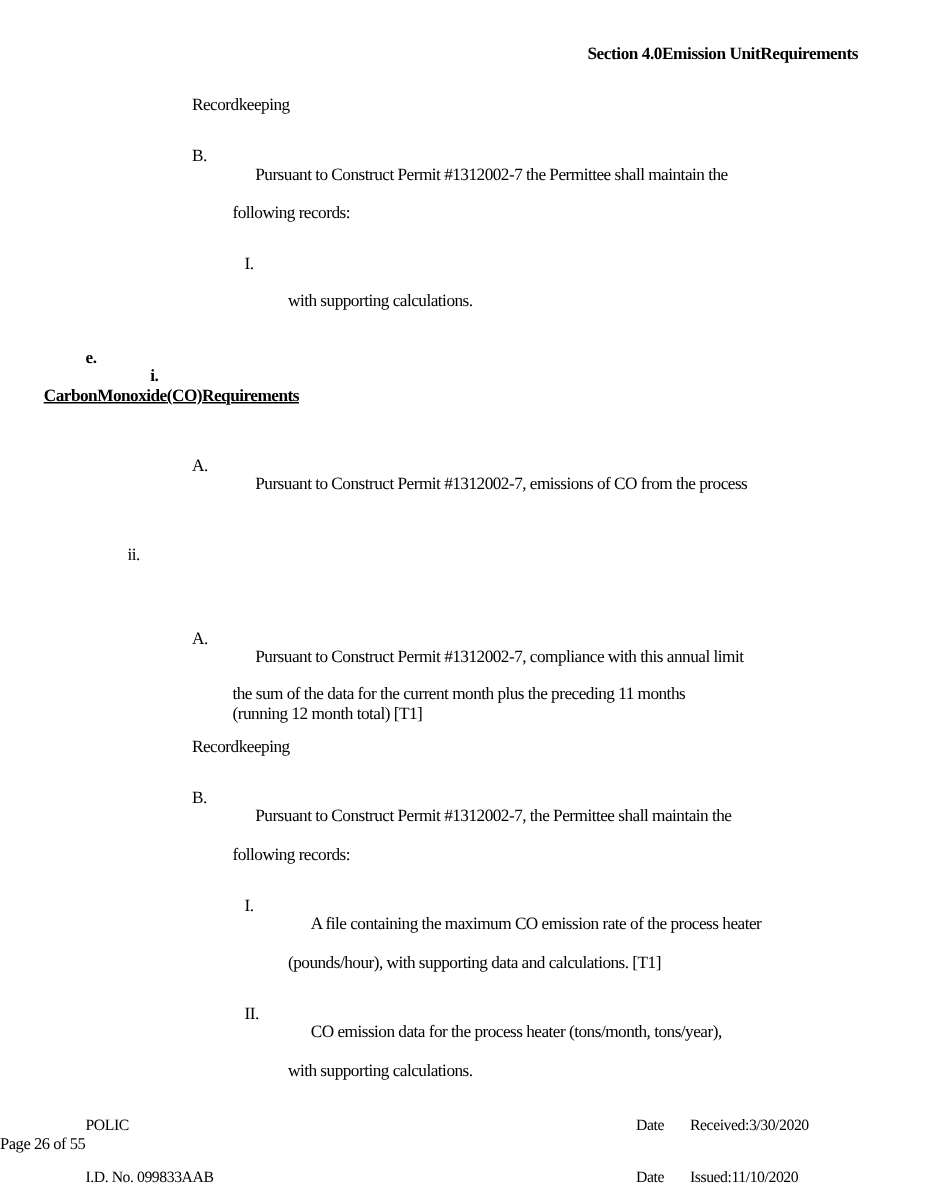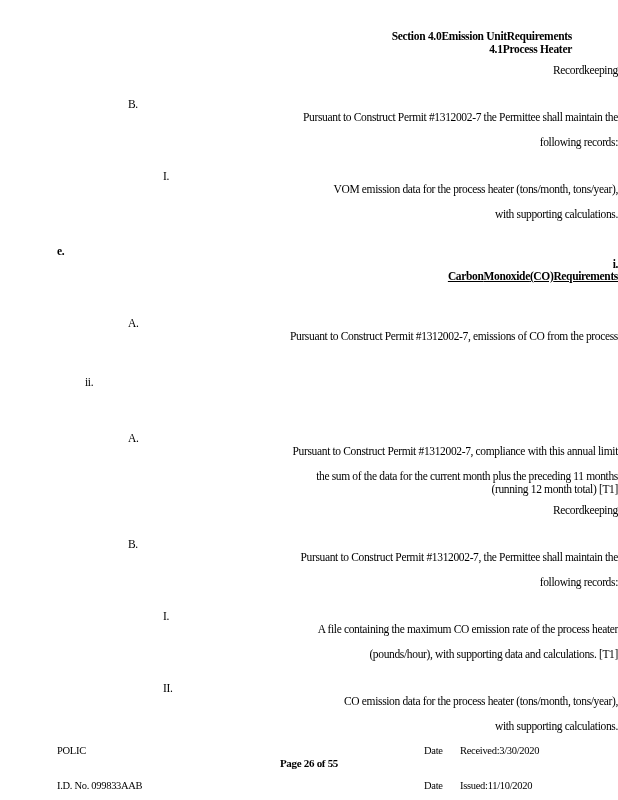--- a/index.html
+++ b/index.html
@@ -44,21 +44,20 @@
     top: 64px;
     left: 0;
     width: 618px;
     font-size: 11.5px;
     line-height: 12.6px;
   }
   .row {
     position: relative;
     white-space: pre;
     letter-spacing: -0.35px;
-    text-align: right;
   }
 
   
   .i-lbl-e  { position:absolute; left:57px; }
   .i-lbl-ii { position:absolute; left:85px; }
   .i-lbl-A  { position:absolute; left:128px; }
   .i-lbl-B  { position:absolute; left:128px; }
   .i-lbl-I  { position:absolute; left:163px; }
   .i-lbl-II { position:absolute; left:163px; }
 
@@ -97,55 +96,50 @@
     left: 424px;
     top: 0;
     white-space: pre;
   }
   .footer-right .lbl { display:inline-block; width:36px; }
   .page-num {
     position: absolute;
     top: 36px;
     left: 0;
     width: 618px;
-    text-align: center;
+    text-align: left;
     font-size: 11px;
     letter-spacing: -0.3px;
-    font-weight: bold;
   }
 </style>
 </head>
 <body>
 
 <div class="page">
 
   <div class="doc-header">
     <div class="line1">
       <span>Section 4.0</span><span>Emission Unit</span><span>Requirements</span>
     </div>
-    <div class="line2">
-      <span>4.1</span><span>Process Heater</span>
-    </div>
   </div>
 
   <div class="body-area">
 
     <div class="row t-recordkeeping">Recordkeeping</div>
     <div class="gap-md"></div>
 
     <div class="row">
       <span class="i-lbl-B">B.</span>
       <span class="t-128">Pursuant to Construct Permit #1312002-7 the Permittee shall maintain the</span>
     </div>
     <div class="row t-128">following records:</div>
     <div class="gap-md"></div>
 
     <div class="row">
       <span class="i-lbl-I">I.</span>
-      <span class="t-163">VOM emission data for the process heater (tons/month, tons/year),</span>
     </div>
     <div class="row t-163">with supporting calculations.</div>
     <div class="gap-lg"></div>
 
     <div class="row">
       <span class="i-lbl-e bold">e.</span>
       <span style="padding-left:85px" class="bold">i.</span>
       <span class="hdr-underline" style="padding-left:14px"><span>Carbon</span><span>Monoxide</span><span>(CO)</span><span>Requirements</span></span>
     </div>
     <div class="gap-md"></div>

